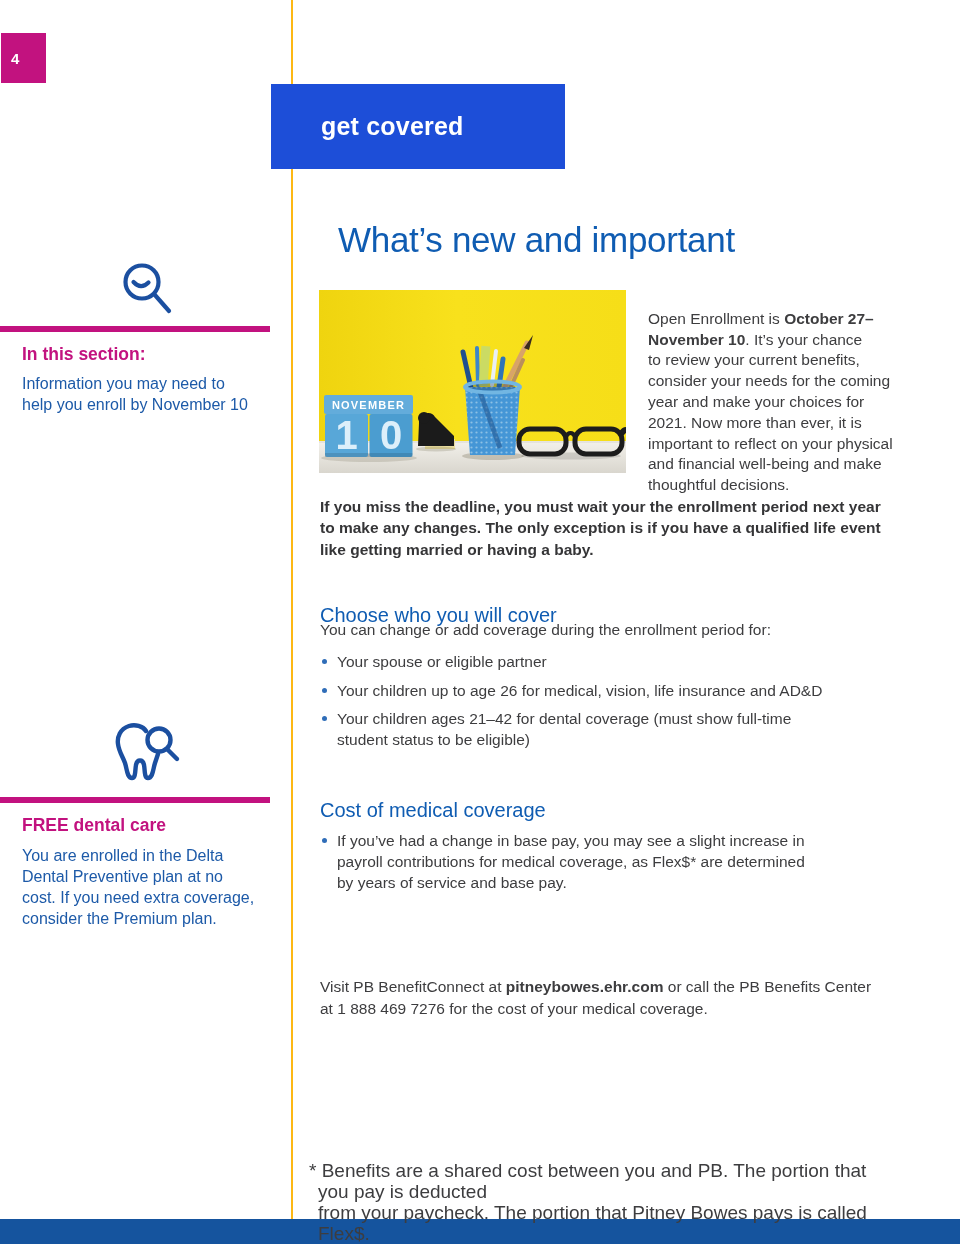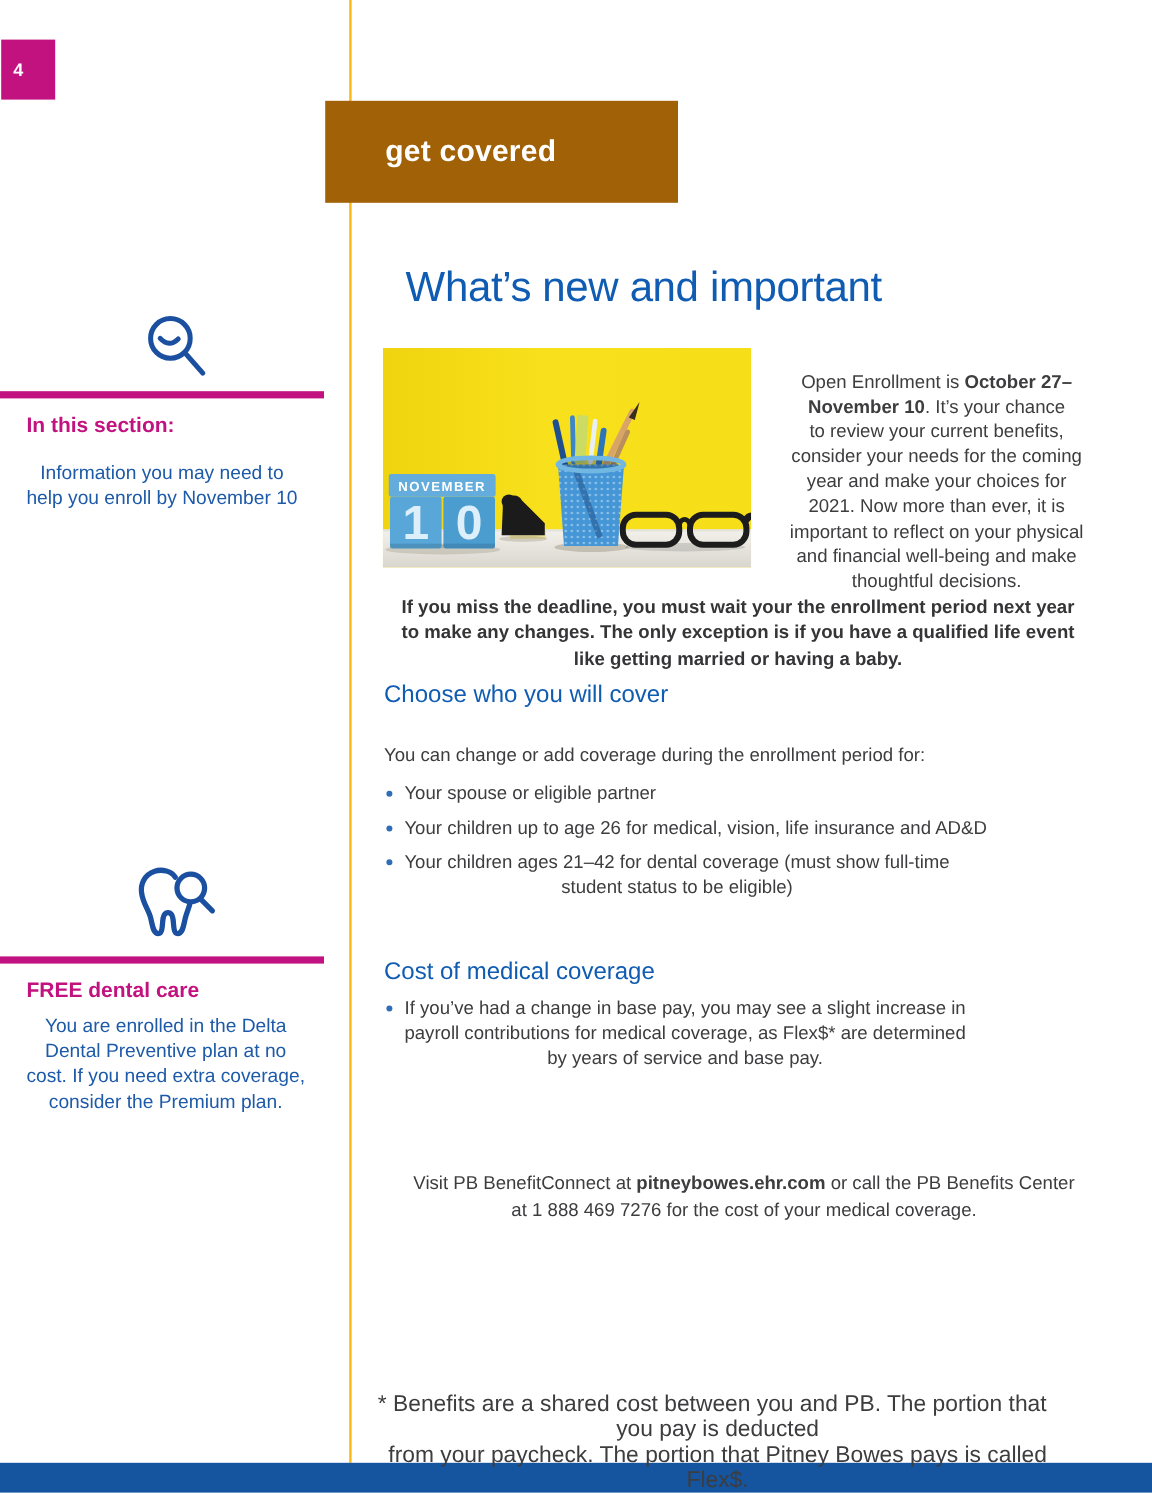--- a/index.html
+++ b/index.html
@@ -1,48 +1,48 @@
 <!DOCTYPE html>
 <html><head>
 <meta charset="utf-8">
 <style>
   html,body{margin:0;padding:0;}
   body{
     width:960px;height:1244px;position:relative;background:#ffffff;
     font-family:"Liberation Sans", sans-serif;color:#3d3d3f;overflow:hidden;
   }
   .abs{position:absolute;}
-  .pre{white-space:pre-line;text-align:center;}
+  .pre{white-space:pre-line;}
 
   
   .vline{left:291px;top:0;width:2px;height:1219px;background:#fdb814;}
   .pagenum{left:1px;top:33px;width:45px;height:50px;background:#c2127f;color:#fff;
     font-weight:bold;font-size:15px;display:flex;align-items:center;padding-left:10px;box-sizing:border-box;}
-  .banner{left:271px;top:84px;width:294px;height:85px;background:#a16207;z-index:3;
+  .banner{left:271px;top:84px;width:294px;height:85px;background:#1d4ed8;z-index:3;
     display:flex;align-items:center;padding-left:50px;box-sizing:border-box;}
   .banner span{color:#ffffff;font-weight:bold;font-size:25px;letter-spacing:.2px;}
   .bottombar{left:0;top:1219px;width:960px;height:25px;background:#15549e;}
 
   
   .sidebar-bar{left:0;width:270px;height:6px;background:#c2127f;}
   .bar1{top:326px;} .bar2{top:797px;}
   .side-head{left:22px;color:#c2127f;font-weight:bold;font-size:17.5px;}
   .side-head1{top:344px;} .side-head2{top:815px;}
   .side-body{left:22px;color:#1d5aa8;font-size:16px;line-height:21px;font-weight:500;}
-  .side-body1{top:373px;margin-top:11px;} .side-body2{top:845px;}
+  .side-body1{top:373px;} .side-body2{top:845px;}
   .icon-mag{left:118px;top:260px;}
   .icon-tooth{left:108px;top:722px;}
 
   
   .title{left:318px;top:220px;font-size:35px;color:#0f5cb2;font-weight:400;letter-spacing:-.3px;margin-left:20px;}
   .photo{left:319px;top:290px;width:307px;height:183px;}
   .intro{left:648px;top:288px;width:265px;font-size:15.5px;line-height:20.8px;}
   .deadline{left:320px;top:496px;width:590px;font-size:15.5px;line-height:21.3px;font-weight:700;color:#353537;}
   .sec-head{left:320px;color:#0f5cb2;font-size:20px;font-weight:400;}
-  .choose-head{top:568px;} .cost-head{top:799px;}
+  .choose-head{top:604px;} .cost-head{top:799px;}
   .lead{left:320px;top:621px;font-size:15.5px;}
   ul.blist{list-style:none;margin:0;padding:0;}
   .blist1{left:320px;top:651px;} .blist2{left:320px;top:830px;}
   .blist li{display:flex;align-items:flex-start;margin-bottom:7.5px;}
   .dot{width:5px;height:5px;border-radius:50%;background:#2f6db8;margin:8px 10px 0 2px;flex:0 0 5px;}
   .btxt{font-size:15.5px;line-height:21px;}
   .visit{left:320px;top:955px;width:600px;font-size:15.5px;line-height:21.3px;}
   .footnote{left:309px;top:1160px;width:560px;font-size:19px;line-height:21px;
     padding-left:9px;text-indent:-9px;}
   b{font-weight:700;}

